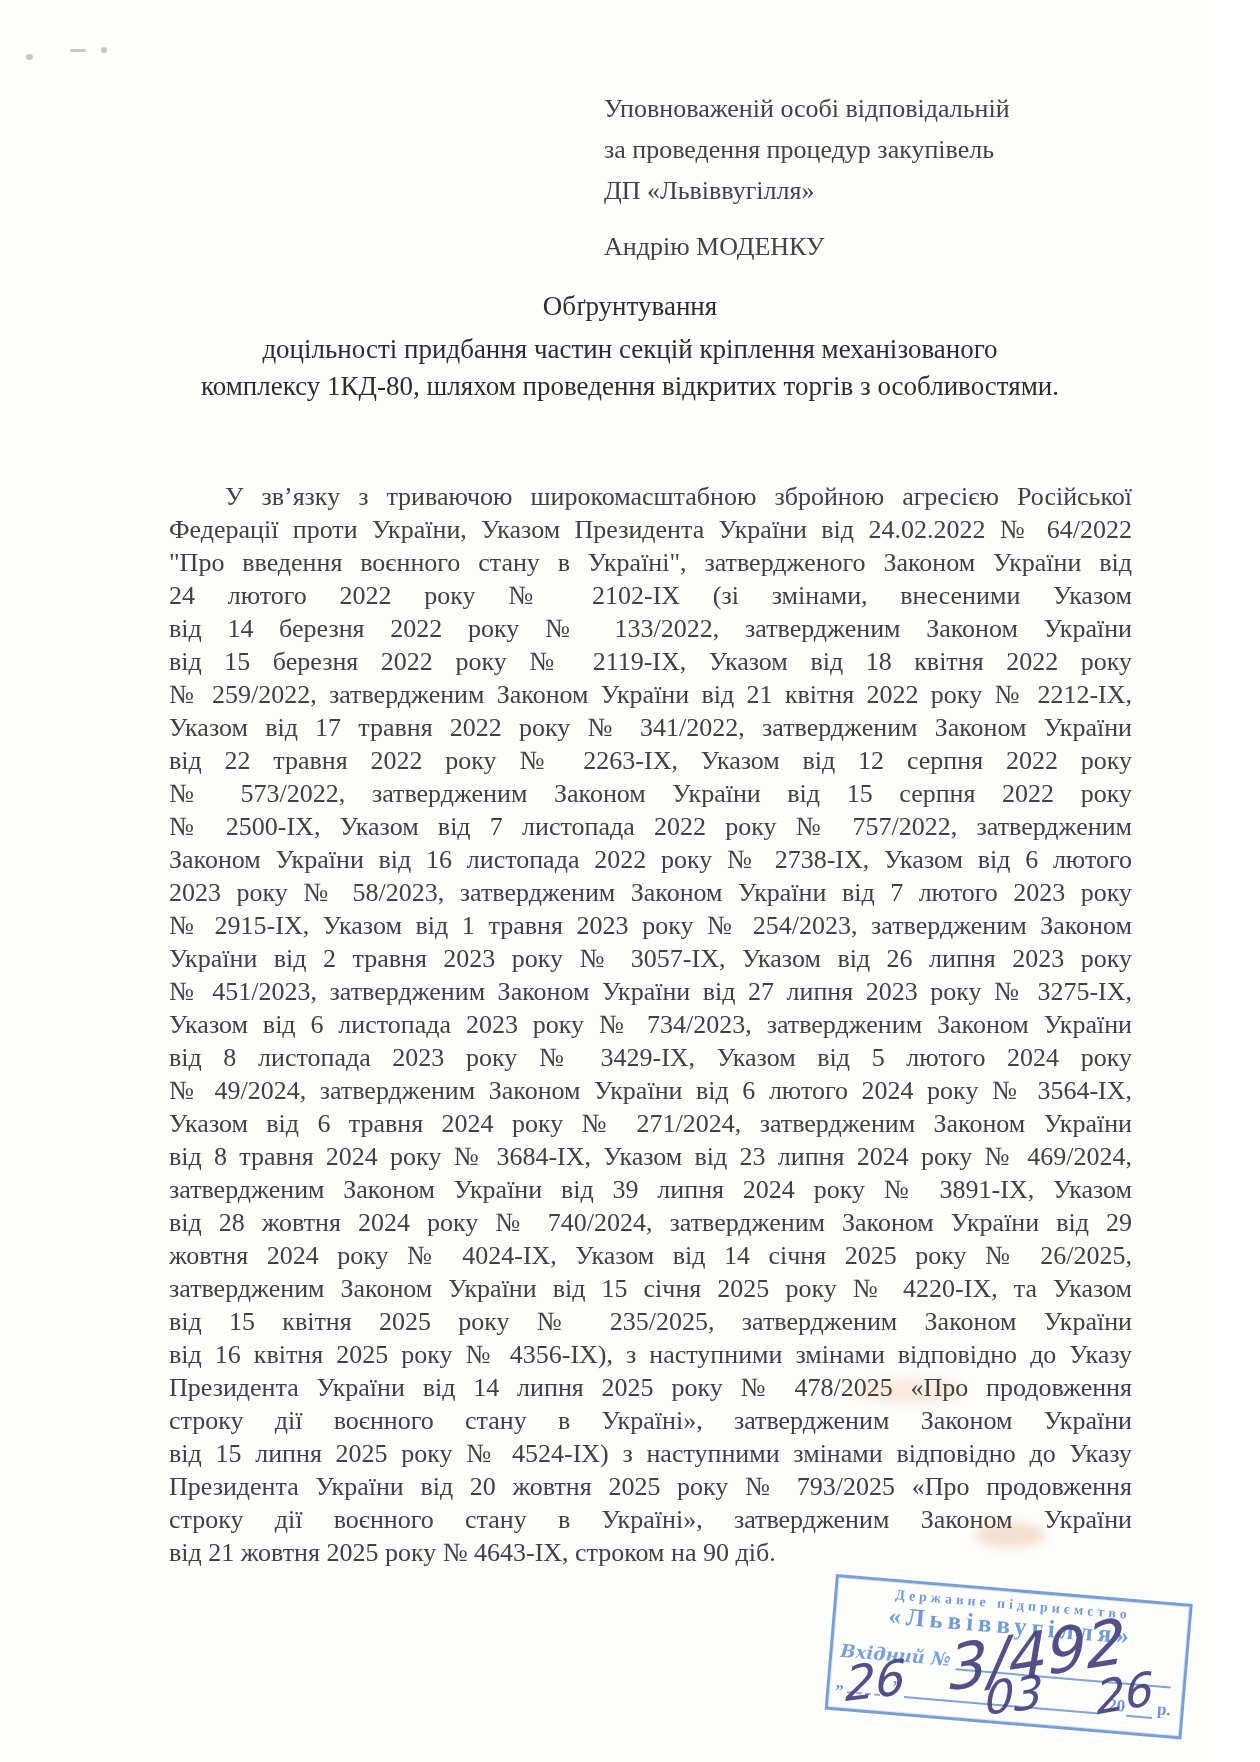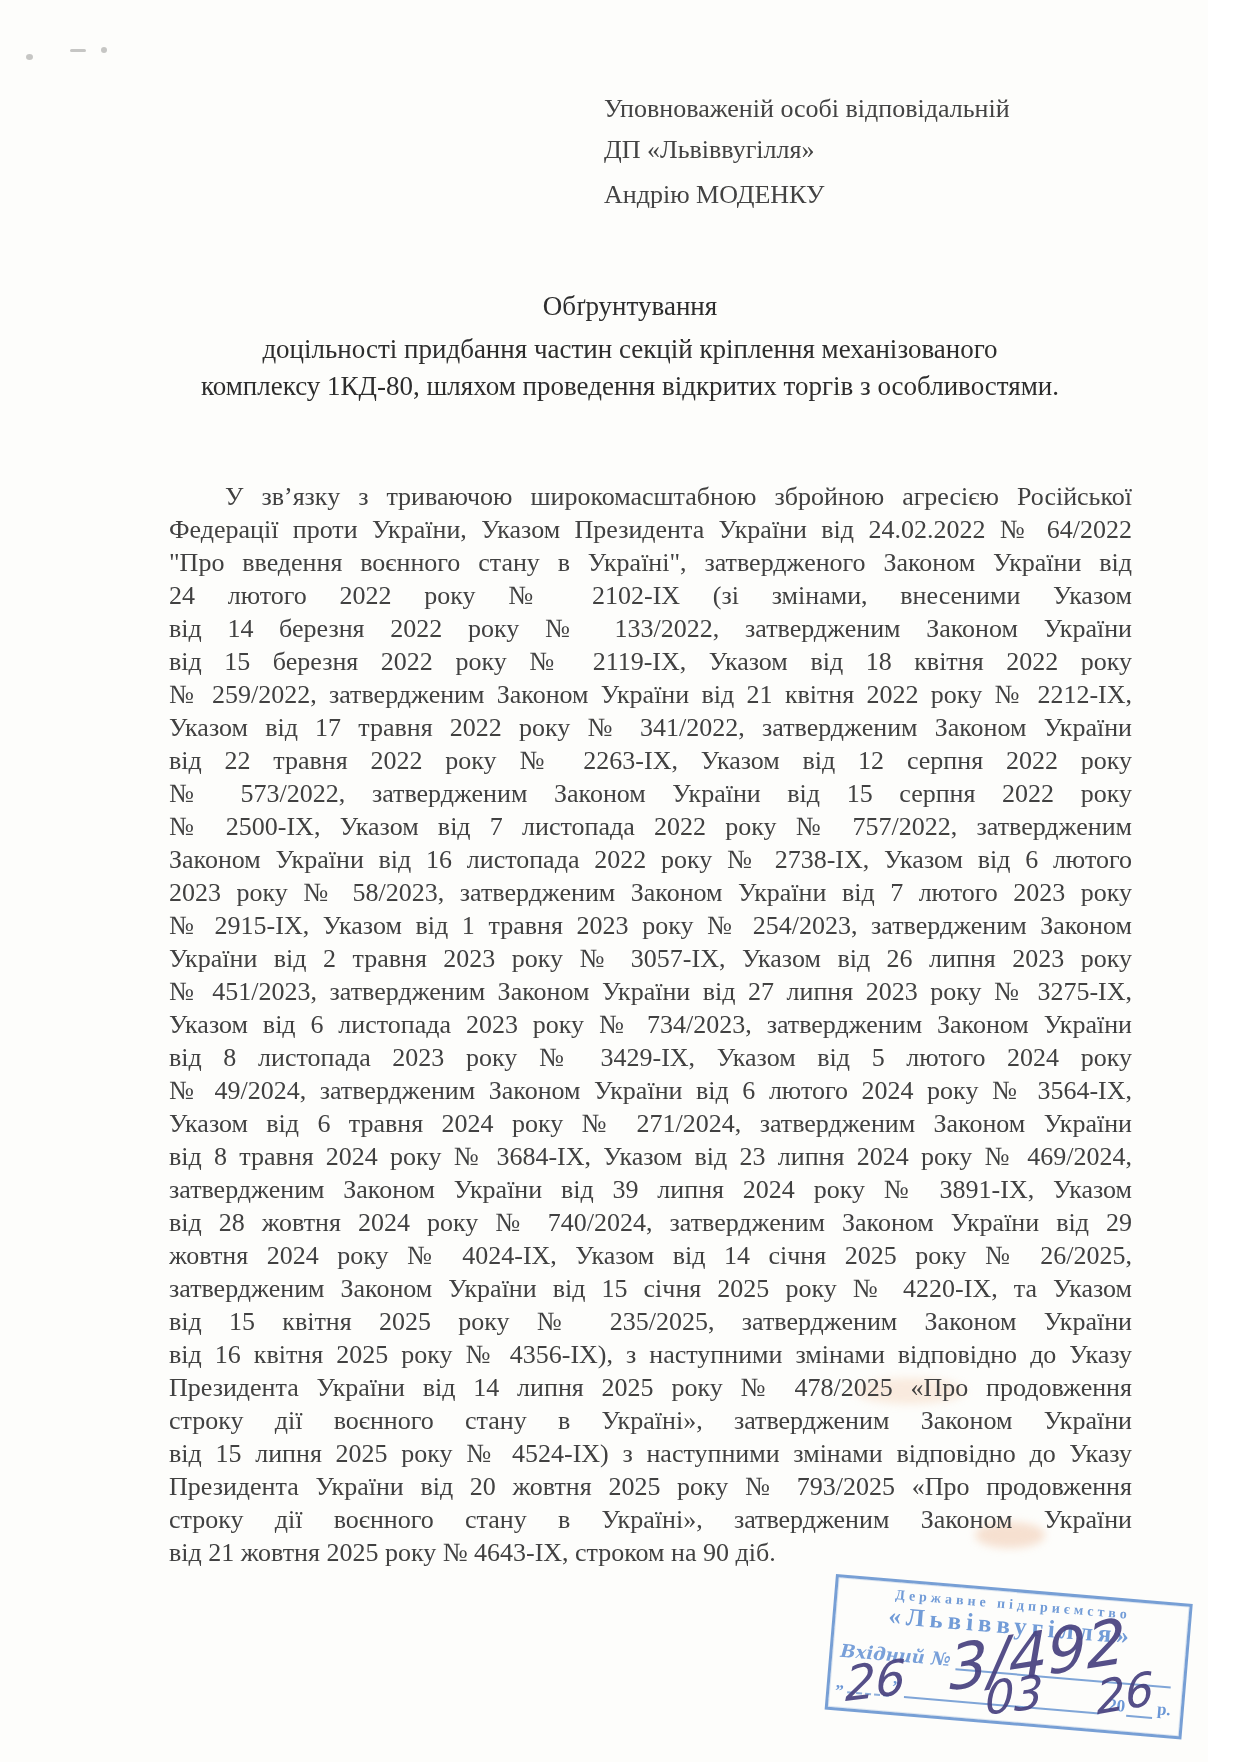--- a/index.html
+++ b/index.html
@@ -15,21 +15,21 @@
     background:#f6f5f0; }
   .speck { position:absolute; background:#9a9a98; border-radius:50%; opacity:.55; filter:blur(.6px); }
   .smudge { position:absolute; border-radius:50%; filter:blur(4px); }
   .smudge-a { left:975px; top:1522px; width:70px; height:26px; background:rgba(232,158,110,.30); }
   .smudge-b { left:1218px; top:1362px; width:20px; height:40px; background:rgba(228,140,110,.35); }
   .smudge-c { left:855px; top:1378px; width:110px; height:26px; background:rgba(236,170,120,.22); }
 
   
   .addressee { position:absolute; left:604px; top:88px; font-size:26px; line-height:41px; white-space:nowrap; }
   .addressee .aline { white-space:nowrap; }
-  .recipient-name { margin-top:4px; }
+  .recipient-name { margin-top:15px; }
 
   
   .doc-title { position:absolute; left:0; top:288px; width:1260px; text-align:center;
     font-weight:normal; color:#2d2d2d; font-size:27px; line-height:37px; }
   .doc-title .tline { white-space:nowrap; }
   .doc-title .tline1 { margin-bottom:6px; }
 
   
   .body-par { position:absolute; left:149px; top:480px; width:963px;
     font-size:26px; line-height:33px; color:#414141;margin-left:20px; }
@@ -74,20 +74,21 @@
   <div class="edge-line"></div>
   <div class="speck" style="left:26px; top:54px; width:7px; height:6px;"></div>
   <div class="speck" style="left:70px; top:49px; width:16px; height:3px; border-radius:2px;"></div>
   <div class="speck" style="left:101px; top:47px; width:6px; height:6px;"></div>
   <div class="smudge smudge-a"></div>
   <div class="smudge smudge-b"></div>
   <div class="smudge smudge-c"></div>
 
   <div class="addressee">
     <div class="aline">Уповноваженій особі відповідальній</div>
+    <div class="aline">за проведення процедур закупівель</div>
     <div class="aline">ДП «Львіввугілля»</div>
     <div class="aline recipient-name">Андрію МОДЕНКУ</div>
   </div>
 
   <div class="doc-title">
     <div class="tline tline1">Обґрунтування</div>
     <div class="tline">доцільності  придбання частин секцій кріплення механізованого</div>
     <div class="tline">комплексу 1КД-80, шляхом проведення відкритих торгів з особливостями.</div>
   </div>
 

